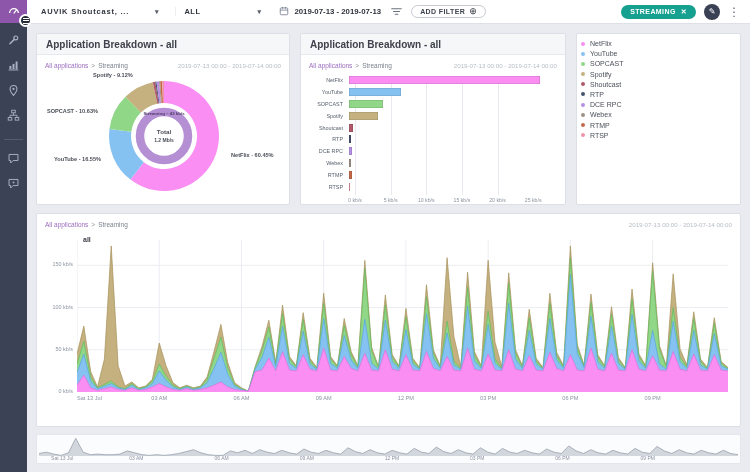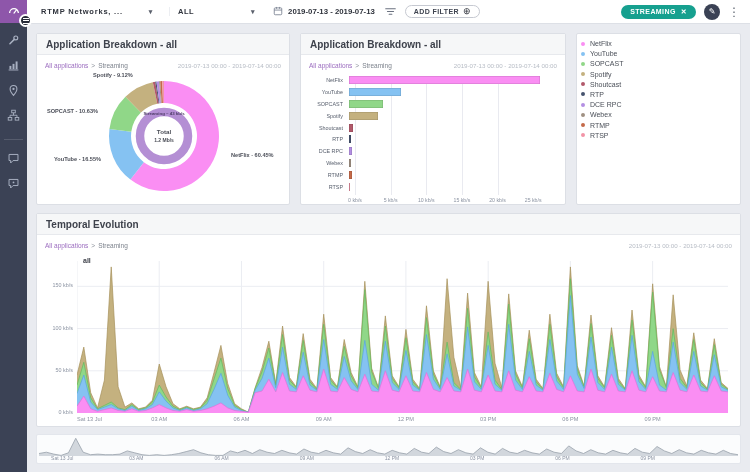--- a/index.html
+++ b/index.html
@@ -143,21 +143,21 @@
   </aside>
 
   <button class="collapse-btn">
       <i></i>
       <i></i>
       <i></i>
     </button>
 
   <header class="topbar">
     <div class="tb-org">
-      <span>RTMP Networks, ...</span>
+      <span>AUVIK Shoutcast, ...</span>
       <span class="caret">▾</span>
     </div>
     <div class="tb-scope">
       <span>ALL</span>
       <span class="caret">▾</span>
     </div>
     <div class="tb-date">
       <span><svg width="10" height="10" viewBox="0 0 16 16">
             <rect x="2" y="3" width="12" height="11" rx="1.5" fill="none" stroke="#7b8494" stroke-width="1.4"></rect>
             <path d="M2 6.5h12M5.5 1.5v3M10.5 1.5v3" stroke="#7b8494" stroke-width="1.4"></path>
@@ -354,21 +354,20 @@
             <li>
               <span class="legend-dot" style="border-color: rgb(242, 148, 167);"></span>
               <span class="legend-lbl">RTSP</span>
             </li>
           </ul>
       </section>
 
     </div>
 
     <section class="card card-temporal">
-      <div class="card-h">Temporal Evolution</div>
       <div class="card-b">
         <div class="crumbs">
           <a>All applications</a>
           <span class="sep">&gt;</span>
           <span class="cur">Streaming</span>
           <span class="range">2019-07-13 00:00 - 2019-07-14 00:00</span>
         </div>
         <div class="temp-chart" id="tempChart">
           <span class="series-lbl">all</span>
         <span class="ylab" style="top: 156px;">0 kb/s</span>

